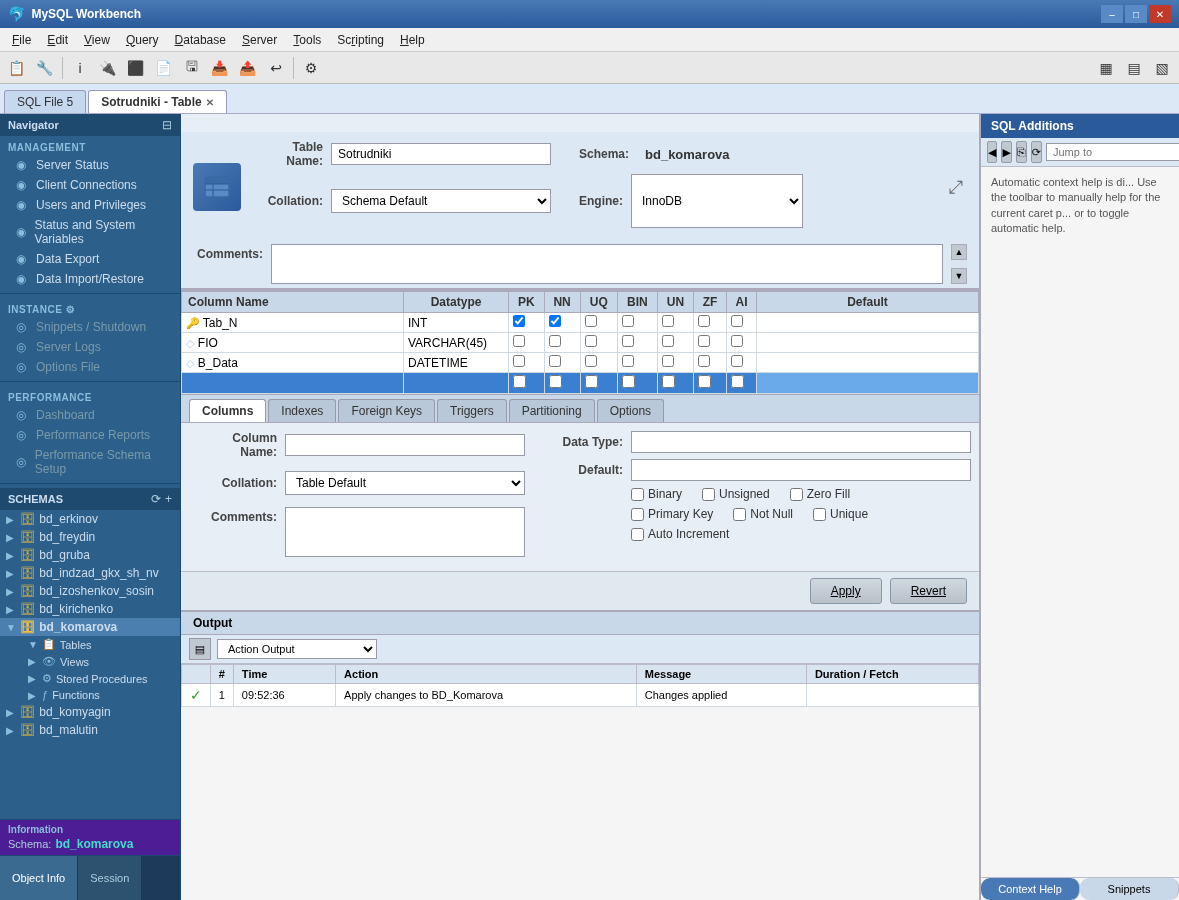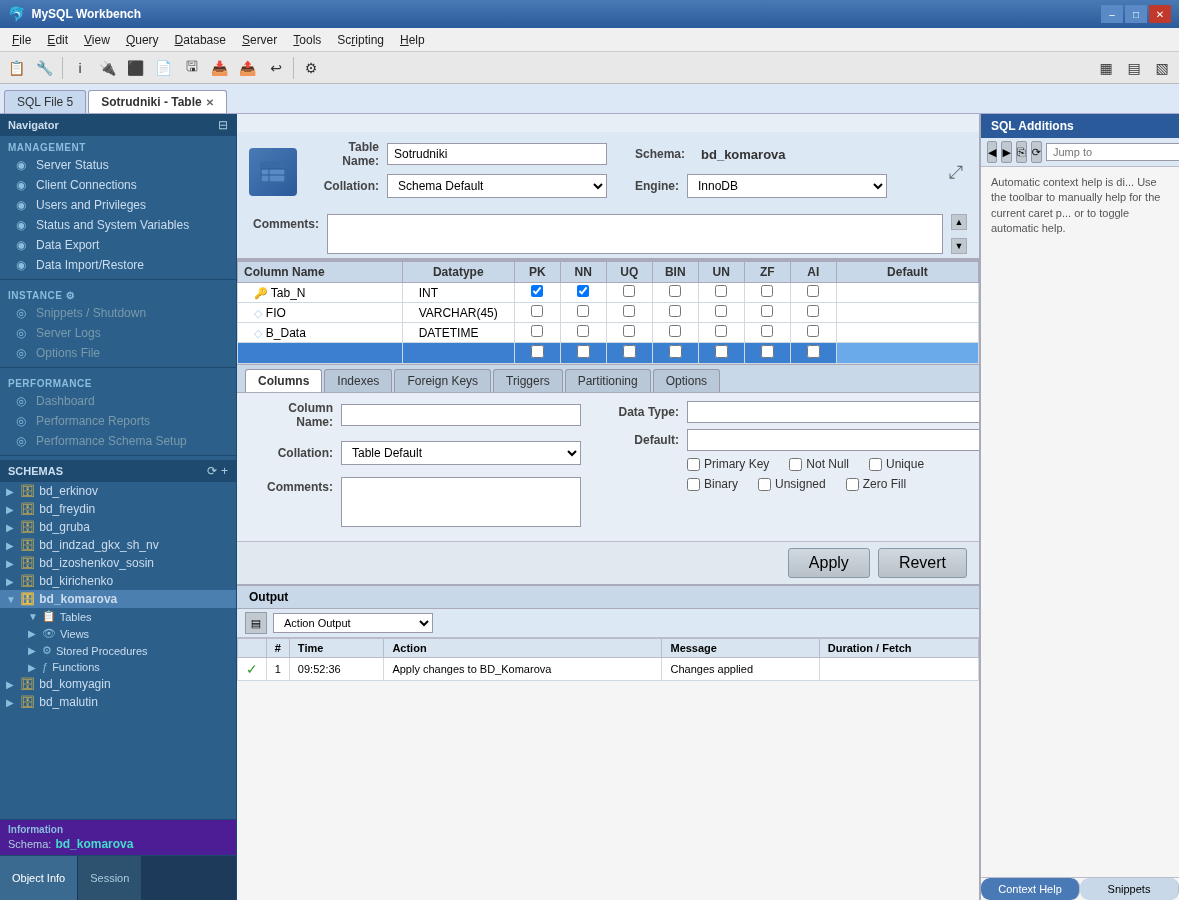--- a/index.html
+++ b/index.html
@@ -84,21 +84,21 @@
     .tab-top .close-tab { font-size: 10px; color: #666; cursor: pointer; }
 
     
     .main-container {
       display: flex;
       height: calc(900px - 28px - 24px - 32px - 30px);
     }
 
     
     .navigator {
-      width: 237px;
+      width: 181px;
       background: #2c5f8a;
       display: flex;
       flex-direction: column;
       overflow: hidden;
       border-right: 1px solid #1a4a70;
     }
     .navigator-header {
       background: #1e4a70;
       color: #cde;
       padding: 4px 8px;
@@ -274,25 +274,25 @@
     .schema-label { font-size: 13px; font-weight: bold; color: #333; margin-left: 8px; }
     .collation-select {
       padding: 3px 6px;
       border: 1px solid #99a;
       background: white;
       font-size: 12px;
       width: 220px;
     }
     .engine-label { margin-left: 20px; font-size: 12px; color: #444; font-weight: bold; }
     .engine-select {
-      padding: 3px 6px;
-      border: 1px solid #99a;
-      background: white;
-      font-size: 12px;
-      width: 200px;
+      padding: 18px 6px;
+      border: 1px solid #99a;
+      background: white;
+      font-size: 12px;
+      width: 172px;
     }
     .comments-row {
       display: flex;
       align-items: flex-start;
       padding: 4px 12px;
       gap: 8px;
       background: #dde8f5;
     }
     .comments-label { width: 70px; text-align: right; font-size: 12px; color: #444; font-weight: bold; margin-top: 3px; }
     .comments-textarea {
@@ -326,21 +326,21 @@
       background: #c8d8e8;
       border: 1px solid #aab;
       padding: 3px 6px;
       font-weight: bold;
       color: #333;
       text-align: center;
     }
     .col-table th.col-name { text-align: left; }
     .col-table td {
       border: 1px solid #d0d8e0;
-      padding: 2px 16px;
+      padding: 2px 4px;
       background: white;
     }
     .col-table tr.selected td { background: #3a7fd0; color: white; }
     .col-icon { color: #f0c040; font-size: 11px; }
     .col-icon.diamond { color: #aaccee; font-size: 11px; }
     .col-checkbox {
       width: 12px; height: 12px;
       border: 1px solid #aab;
       cursor: pointer;
     }
@@ -433,22 +433,23 @@
       padding: 6px 12px;
       background: #e0e8f0;
       border-top: 1px solid #bbc;
       gap: 8px;
     }
     .apply-btn {
       padding: 5px 20px;
       background: linear-gradient(to bottom, #d0d8e0, #b8c0c8);
       border: 1px solid #8899aa;
       cursor: pointer;
-      font-size: 16px;
+      font-size: 12px;
       border-radius: 3px;
+      text-decoration: underline;
     }
 
     
     .output-panel {
       background: white;
       border-top: 2px solid #aab;
       flex-shrink: 0;
     }
     .output-header {
       background: #c8d8e8;
@@ -938,47 +939,53 @@
             <input class="col-datatype-input" type="text" style="">
           </div>
           <div class="col-right-row">
             <span class="default-label">Default:</span>
             <input class="col-default-input" type="text" style="">
           </div>
 
           <div style="display:flex; gap:20px; margin-left:78px;">
             <label class="col-cb-item">
               <input type="checkbox" style="">
+              <span>Binary</span>
+            </label>
+            <label class="col-cb-item">
+              <input type="checkbox" style="">
+              <span>Unsigned</span>
+            </label>
+            <label class="col-cb-item">
+              <input type="checkbox" style="">
+              <span>Zero Fill</span>
+            </label>
+          </div>
+
+          <div style="display:flex; gap:20px; margin-left:78px;">
+            <label class="col-cb-item">
+              <input type="checkbox" style="">
               <span>Primary Key</span>
             </label>
             <label class="col-cb-item">
               <input type="checkbox" style="">
               <span>Not Null</span>
             </label>
             <label class="col-cb-item">
               <input type="checkbox" style="">
               <span>Unique</span>
             </label>
           </div>
 
-          <div style="display:flex; gap:20px; margin-left:78px;">
+          <div style="display:flex; margin-left:78px;">
             <label class="col-cb-item">
               <input type="checkbox" style="">
-              <span>Binary</span>
-            </label>
-            <label class="col-cb-item">
-              <input type="checkbox" style="">
-              <span>Unsigned</span>
-            </label>
-            <label class="col-cb-item">
-              <input type="checkbox" style="">
-              <span>Zero Fill</span>
+              <span>Auto Increment</span>
             </label>
           </div>
-
         </div>
       </div>
     </div>
 
     <div class="apply-row">
       <button class="apply-btn">Apply</button>
       <button class="apply-btn">Revert</button>
     </div>
 
     <div class="output-panel">

